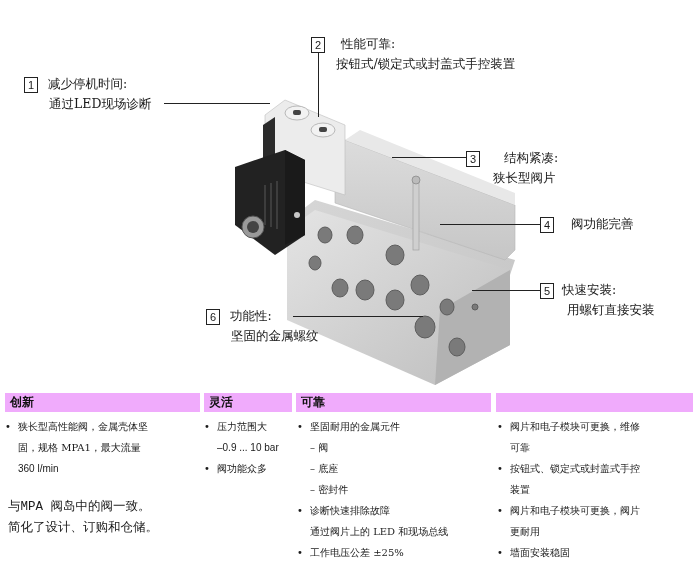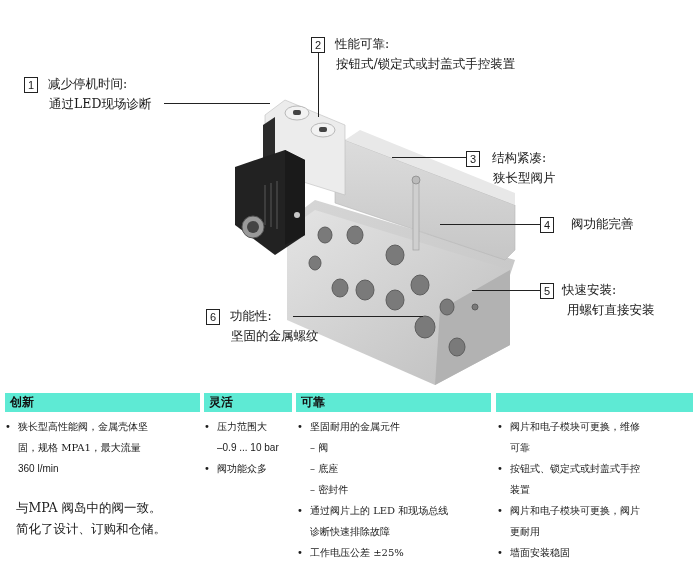--- a/index.html
+++ b/index.html
@@ -6,21 +6,21 @@
   body { width: 700px; height: 578px; position: relative; overflow: hidden;
          font-family: "DejaVu Serif", "Liberation Serif", serif; color: #1a1a1a; }
   .abs { position: absolute; }
   .callout { position: absolute; font-size: 12.5px; line-height: 20px; white-space: nowrap; }
   .num { display: inline-block; width: 12px; height: 14px; border: 1px solid #222;
          font-family: "Liberation Sans", sans-serif; font-size: 11px; line-height: 14px;
          text-align: center; vertical-align: middle; background: #fff; }
   .leader { position: absolute; background: #222; }
   .hline { height: 1px; }
   .vline { width: 1px; }
-  .hdr { position: absolute; top: 393px; height: 19px; background: #5eead4;
+  .hdr { position: absolute; top: 393px; height: 19px; background: #f0abfc;
          font-family: "DejaVu Sans", "Liberation Sans", sans-serif; font-weight: bold;
          font-size: 12px; line-height: 19px; padding-left: 5px; box-sizing: border-box; color: #111; }
   .col { position: absolute; top: 416px; font-size: 10px; line-height: 21px; }
   .col ul { list-style: none; margin: 0; padding: 0; }
   .col li { position: relative; padding-left: 16px; }
   .col li::before { content: "•"; position: absolute; left: 3px; top: 0; font-family: "DejaVu Sans", sans-serif; }
   .col li.sub { padding-left: 16px; }
   .col li.sub::before { content: ""; }
   .sans { font-family: "Liberation Sans", "DejaVu Sans", sans-serif; }
   .para { position: absolute; font-size: 12.5px; line-height: 21px; }
@@ -95,29 +95,29 @@
 
 <div class="callout" style="left:24px; top:74px;">
   <div><span class="num">1</span>
     <span style="margin-left:6px">减少停机时间:</span></div>
   <div style="padding-left:25px">通过LED现场诊断</div>
 </div>
 <div class="leader hline" style="left:164px; top:103px; width:106px;"></div>
 
 <div class="callout" style="left:311px; top:34px;">
   <div><span class="num">2</span>
-    <span style="margin-left:6px">性能可靠:</span></div>
+    <span style="margin-left:12px">性能可靠:</span></div>
   <div style="padding-left:25px">按钮式/锁定式或封盖式手控装置</div>
 </div>
 <div class="leader vline" style="left:318px; top:52px; height:65px;"></div>
 
 <div class="leader hline" style="left:392px; top:157px; width:74px;"></div>
 <div class="callout" style="left:466px; top:148px;">
   <div><span class="num">3</span>
-    <span style="margin-left:8px">结构紧凑:</span></div>
+    <span style="margin-left:20px">结构紧凑:</span></div>
   <div style="padding-left:27px">狭长型阀片</div>
 </div>
 
 <div class="leader hline" style="left:440px; top:224px; width:100px;"></div>
 <div class="callout" style="left:540px; top:214px;">
   <span class="num">4</span>
   <span style="margin-left:13px">阀功能完善</span>
 </div>
 
 <div class="leader hline" style="left:472px; top:290px; width:68px;"></div>
@@ -141,21 +141,21 @@
 
 <div class="col" style="left:2px; width:200px;">
   <ul>
     <li>
       <div>狭长型高性能阀，金属壳体坚</div>
       <div>固，规格 MPA1，最大流量</div>
       <div class="sans">360 l/min</div>
     </li>
   </ul>
 </div>
-<div class="para" style="left:16px; top:497px; width:200px;">
+<div class="para" style="left:8px; top:497px; width:200px;font-family:Liberation Mono, monospace;">
   <div>与MPA 阀岛中的阀一致。</div>
   <div>简化了设计、订购和仓储。</div>
 </div>
 
 <div class="col" style="left:201px; width:95px;">
   <ul>
     <li>
       <div>压力范围大</div>
       <div class="sans">–0.9 ... 10 bar</div>
     </li>
@@ -173,22 +173,22 @@
     <li class="sub">
         <div>– 阀</div>
       </li>
     <li class="sub">
         <div>– 底座</div>
       </li>
     <li class="sub">
         <div>– 密封件</div>
       </li>
     <li>
+      <div>诊断快速排除故障</div>
       <div>通过阀片上的 LED 和现场总线</div>
-      <div>诊断快速排除故障</div>
     </li>
     <li>
         <div>工作电压公差 ±25%</div>
       </li>
   </ul>
 </div>
 
 <div class="col" style="left:494px; width:206px;">
   <ul>
     <li>

